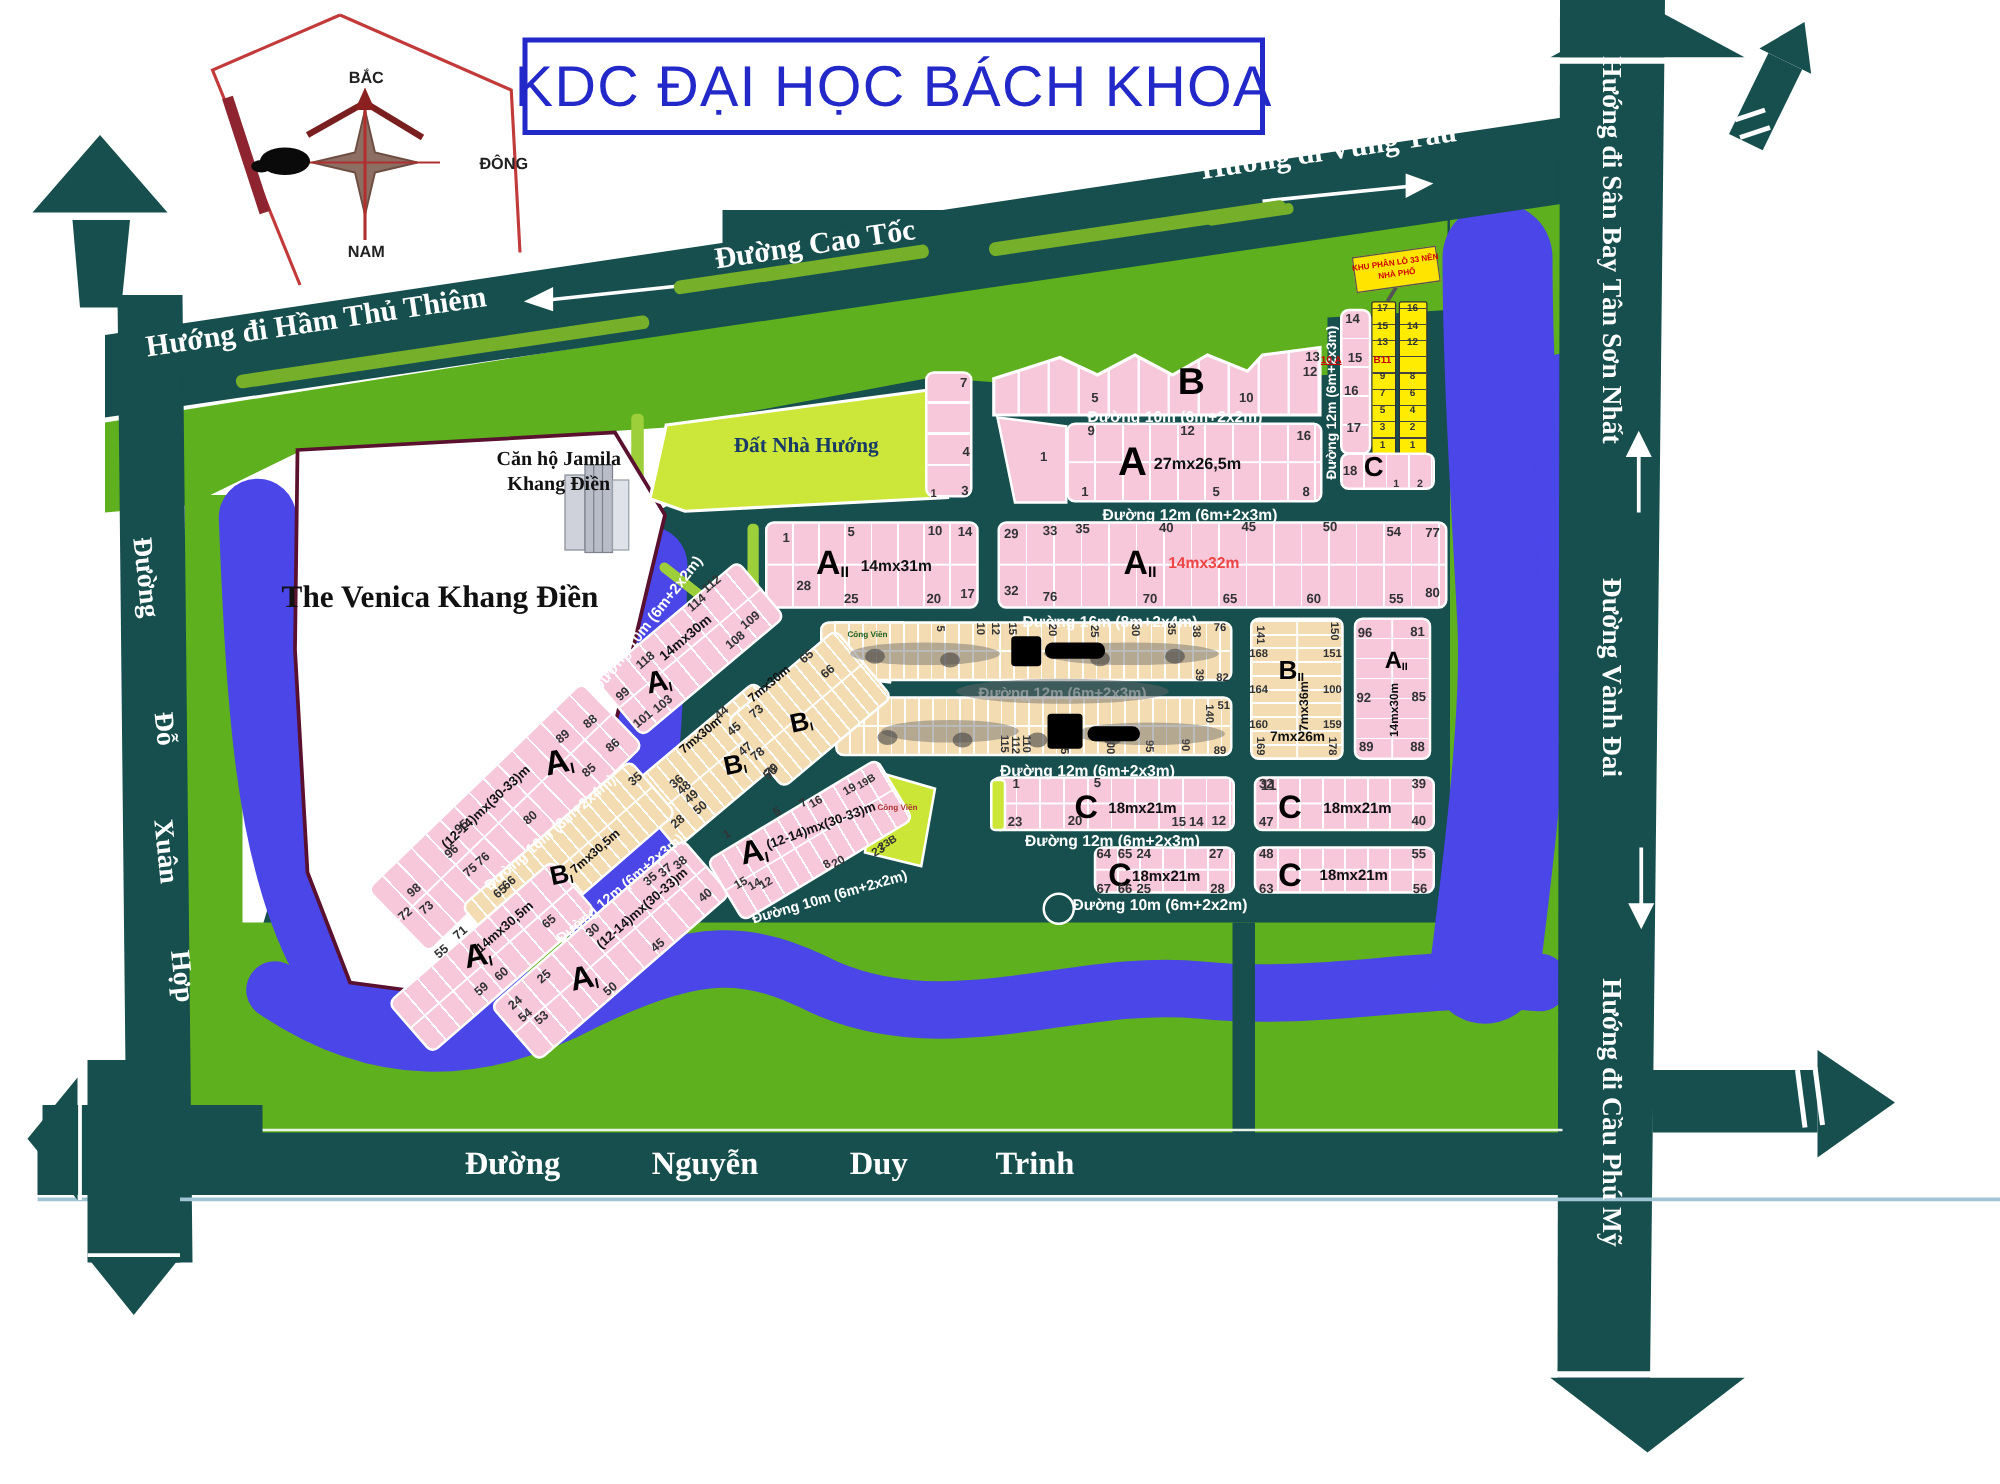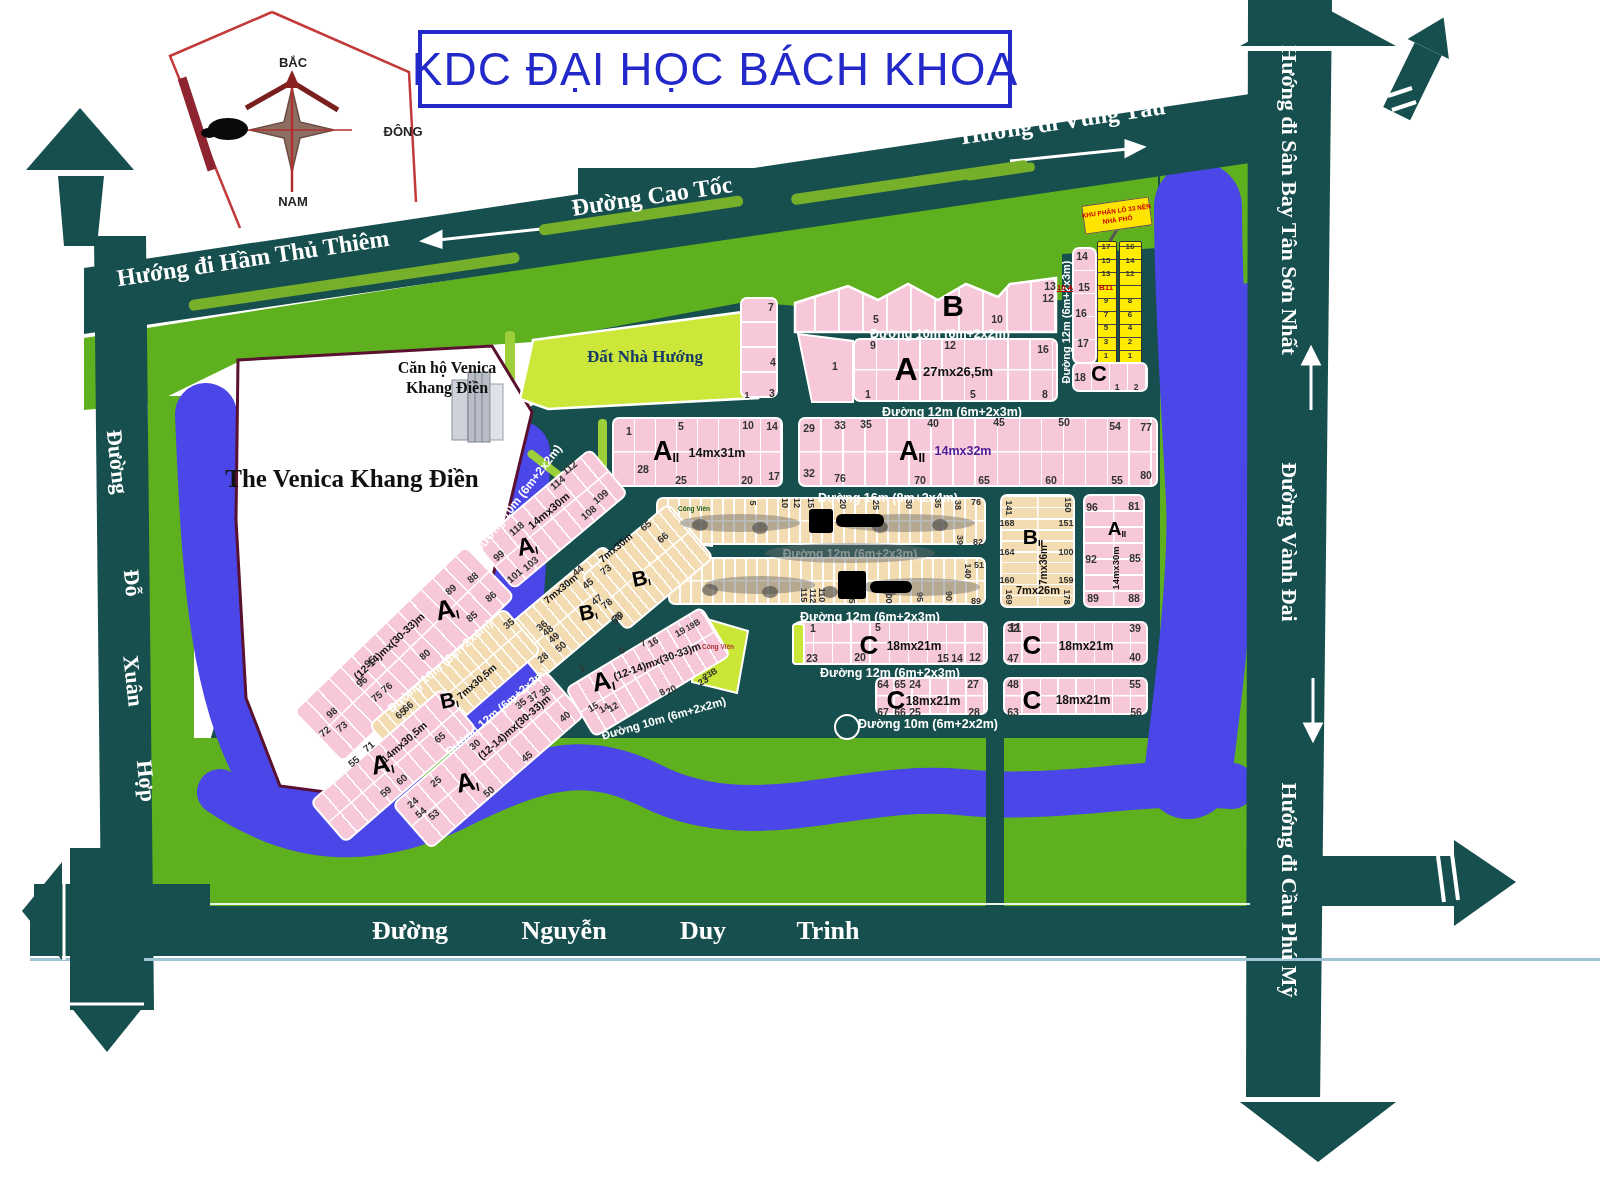--- a/index.html
+++ b/index.html
@@ -217,33 +217,33 @@
       <span class="ml" style="left: 890px; top: 673px; font-size: 12.5px; color: rgb(255, 255, 255); font-weight: 700; transform: translate(-50%, -50%) rotate(0deg);">Đường 12m (6m+2x3m)</span>
       <span class="ml" style="left: 928px; top: 724px; font-size: 12.5px; color: rgb(255, 255, 255); font-weight: 700; transform: translate(-50%, -50%) rotate(0deg);">Đường 10m (6m+2x2m)</span>
       <span class="ml" style="left: 518px; top: 499px; font-size: 12px; color: rgb(255, 255, 255); font-weight: 700; transform: translate(-50%, -50%) rotate(-52deg);">Đường 10m (6m+2x2m)</span>
       <span class="ml" style="left: 440px; top: 666px; font-size: 12px; color: rgb(255, 255, 255); font-weight: 700; transform: translate(-50%, -50%) rotate(-41deg);">Đường 16m (8m+2x4m)</span>
       <span class="ml" style="left: 497px; top: 712px; font-size: 11.5px; color: rgb(255, 255, 255); font-weight: 700; transform: translate(-50%, -50%) rotate(-40deg);">Đường 12m (6m+2x3m)</span>
       <span class="ml" style="left: 664px; top: 719px; font-size: 11.5px; color: rgb(255, 255, 255); font-weight: 700; transform: translate(-50%, -50%) rotate(-16deg);">Đường 10m (6m+2x2m)</span>
       <span class="ml" style="left: 293px; top: 62px; font-size: 13px; color: rgb(34, 34, 34); font-weight: 700; transform: translate(-50%, -50%) rotate(0deg);">BẮC</span>
       <span class="ml" style="left: 365px; top: 131px; font-size: 13px; color: rgb(34, 34, 34); font-weight: 700; transform: translate(-50%, -50%) rotate(0deg); margin-left: 38px;">ĐÔNG</span>
       <span class="ml" style="left: 293px; top: 201px; font-size: 13px; color: rgb(34, 34, 34); font-weight: 700; transform: translate(-50%, -50%) rotate(0deg);">NAM</span>
       <span class="ml serif" style="left: 645px; top: 356px; font-size: 17px; color: rgb(23, 58, 102); font-weight: 700; transform: translate(-50%, -50%) rotate(0deg);">Đất Nhà Hướng</span>
-      <span class="ml serif" style="left: 447px; top: 368px; font-size: 16px; color: rgb(17, 17, 17); font-weight: 700; transform: translate(-50%, -50%) rotate(0deg);">Căn hộ Venica</span>
+      <span class="ml serif" style="left: 447px; top: 368px; font-size: 16px; color: rgb(17, 17, 17); font-weight: 700; transform: translate(-50%, -50%) rotate(0deg);">Căn hộ Jamila</span>
       <span class="ml serif" style="left: 447px; top: 388px; font-size: 16px; color: rgb(17, 17, 17); font-weight: 700; transform: translate(-50%, -50%) rotate(0deg);">Khang Điền</span>
       <span class="ml serif" style="left: 352px; top: 478px; font-size: 25px; color: rgb(17, 17, 17); font-weight: 700; transform: translate(-50%, -50%) rotate(0deg);">The Venica Khang Điền</span>
       <span class="ml" style="left: 694px; top: 509px; font-size: 6.5px; color: rgb(27, 94, 32); font-weight: 700; transform: translate(-50%, -50%) rotate(0deg);">Công Viên</span>
       <span class="ml" style="left: 718px; top: 647px; font-size: 6.5px; color: rgb(170, 51, 51); font-weight: 700; transform: translate(-50%, -50%) rotate(0deg);">Công Viên</span>
       <span class="ml" style="left: 953px; top: 306px; font-size: 30px; color: rgb(0, 0, 0); font-weight: 800; transform: translate(-50%, -50%) rotate(0deg);">B</span>
       <span class="ml" style="left: 906px; top: 369px; font-size: 32px; color: rgb(0, 0, 0); font-weight: 800; transform: translate(-50%, -50%) rotate(0deg);">A</span>
       <span class="ml" style="left: 958px; top: 371px; font-size: 13px; color: rgb(17, 17, 17); font-weight: 700; transform: translate(-50%, -50%) rotate(0deg);">27mx26,5m</span>
       <span class="ml" style="left: 1099px; top: 374px; font-size: 22px; color: rgb(0, 0, 0); font-weight: 800; transform: translate(-50%, -50%) rotate(0deg);">C</span>
       <span class="ml" style="left: 666px; top: 451px; font-size: 27px; color: rgb(0, 0, 0); font-weight: 800; transform: translate(-50%, -50%) rotate(0deg);">A<span class="subm">II</span></span>
       <span class="ml" style="left: 717px; top: 453px; font-size: 12.5px; color: rgb(17, 17, 17); font-weight: 700; transform: translate(-50%, -50%) rotate(0deg);">14mx31m</span>
       <span class="ml" style="left: 912px; top: 451px; font-size: 27px; color: rgb(0, 0, 0); font-weight: 800; transform: translate(-50%, -50%) rotate(0deg);">A<span class="subm">II</span></span>
-      <span class="ml" style="left: 963px; top: 451px; font-size: 12.5px; color: #4c1d95; font-weight: 700; transform: translate(-50%, -50%) rotate(0deg);">14mx32m</span>
+      <span class="ml" style="left: 963px; top: 451px; font-size: 12.5px; color: #ef4444; font-weight: 700; transform: translate(-50%, -50%) rotate(0deg);">14mx32m</span>
       <span class="ml" style="left: 1033px; top: 537px; font-size: 21px; color: rgb(0, 0, 0); font-weight: 800; transform: translate(-50%, -50%) rotate(0deg);">B<span class="subm">II</span></span>
       <span class="ml" style="left: 1044px; top: 565px; font-size: 10px; color: rgb(17, 17, 17); font-weight: 700; transform: translate(-50%, -50%) rotate(-90deg);">7mx36m</span>
       <span class="ml" style="left: 1038px; top: 590px; font-size: 11px; color: rgb(17, 17, 17); font-weight: 700; transform: translate(-50%, -50%) rotate(0deg);">7mx26m</span>
       <span class="ml" style="left: 1117px; top: 529px; font-size: 19px; color: rgb(0, 0, 0); font-weight: 800; transform: translate(-50%, -50%) rotate(0deg);">A<span class="subm">II</span></span>
       <span class="ml" style="left: 1116px; top: 568px; font-size: 9.5px; color: rgb(17, 17, 17); font-weight: 700; transform: translate(-50%, -50%) rotate(-90deg);">14mx30m</span>
       <span class="ml" style="left: 869px; top: 645px; font-size: 26px; color: rgb(0, 0, 0); font-weight: 800; transform: translate(-50%, -50%) rotate(0deg);">C</span>
       <span class="ml" style="left: 914px; top: 646px; font-size: 12px; color: rgb(17, 17, 17); font-weight: 700; transform: translate(-50%, -50%) rotate(0deg);">18mx21m</span>
       <span class="ml" style="left: 1032px; top: 645px; font-size: 26px; color: rgb(0, 0, 0); font-weight: 800; transform: translate(-50%, -50%) rotate(0deg);">C</span>
       <span class="ml" style="left: 1086px; top: 646px; font-size: 12px; color: rgb(17, 17, 17); font-weight: 700; transform: translate(-50%, -50%) rotate(0deg);">18mx21m</span>
       <span class="ml" style="left: 896px; top: 700px; font-size: 26px; color: rgb(0, 0, 0); font-weight: 800; transform: translate(-50%, -50%) rotate(0deg);">C</span>

